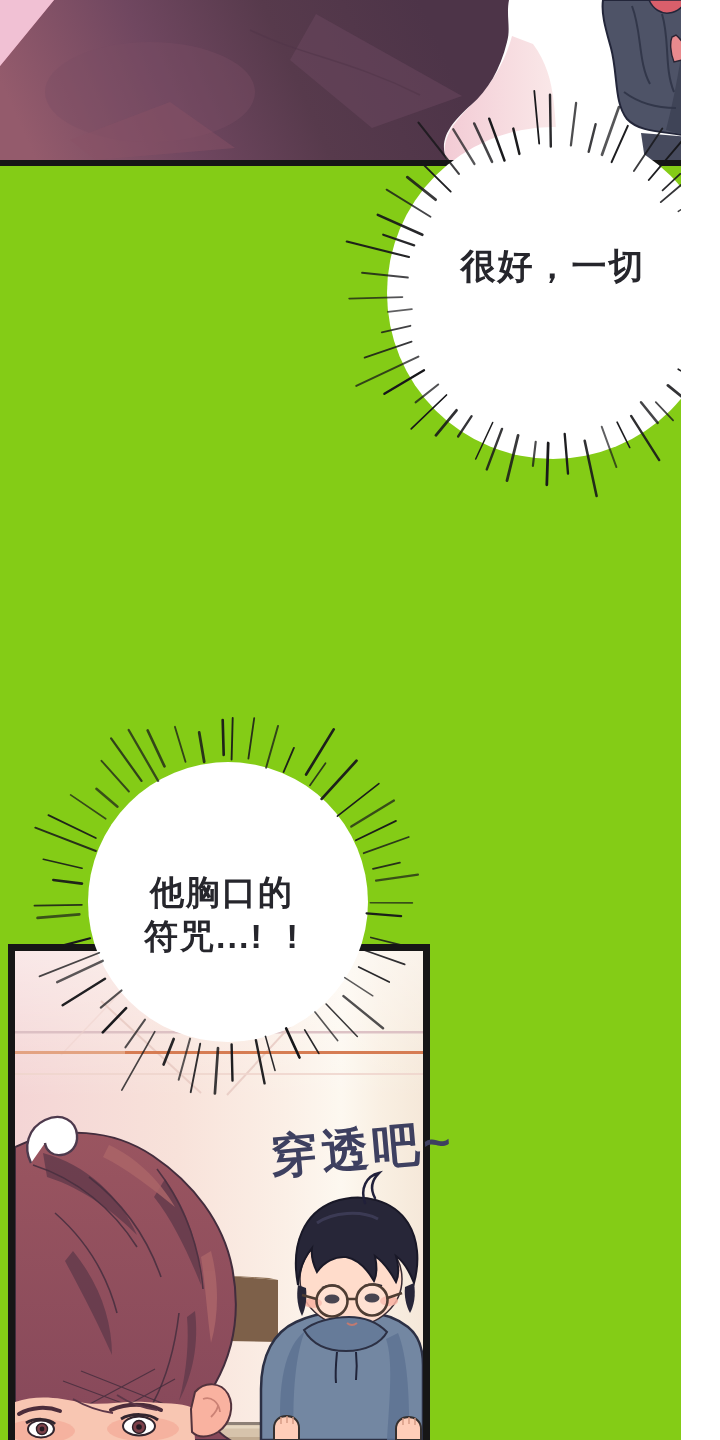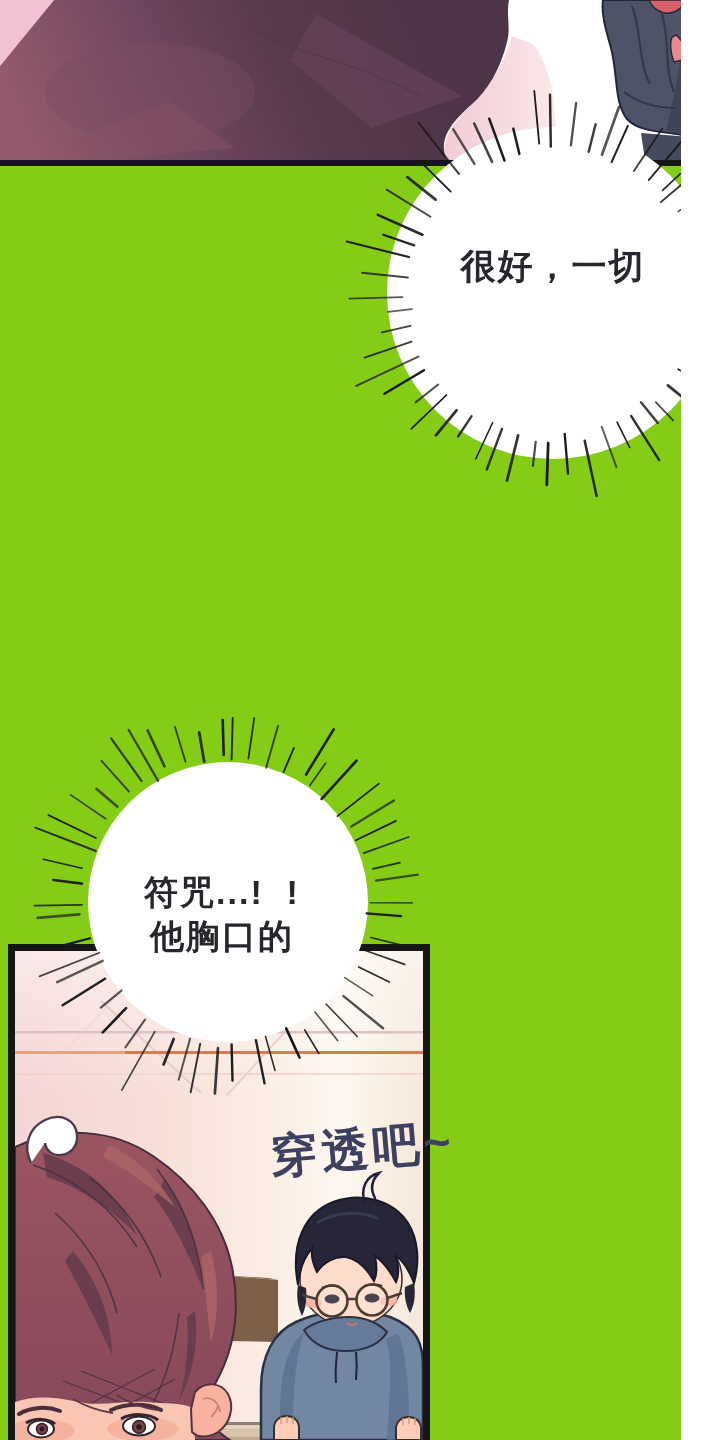--- a/index.html
+++ b/index.html
@@ -301,18 +301,18 @@
         <line x1="363.7" y1="853.2" x2="408.7" y2="837.0" stroke="#17171a" stroke-width="1.82" stroke-opacity="0.81" stroke-linecap="round"></line>
         <line x1="373.0" y1="868.9" x2="399.9" y2="862.7" stroke="#17171a" stroke-width="1.82" stroke-opacity="0.86" stroke-linecap="round"></line>
         <line x1="376.0" y1="880.6" x2="418.0" y2="874.6" stroke="#17171a" stroke-width="2.10" stroke-opacity="0.69" stroke-linecap="round"></line>
       </g>
     </svg>
 
   <div class="burst-text" id="burst-text-1">
     <div class="bline">很好，一切</div>
   </div>
   <div class="burst-text" id="burst-text-2">
+    <div class="bline">他胸口的</div>
     <div class="bline">符咒...!  !</div>
-    <div class="bline">他胸口的</div>
   </div>
 
   <div class="sfx">穿透吧~</div>
 </div>
 
 </body></html>

